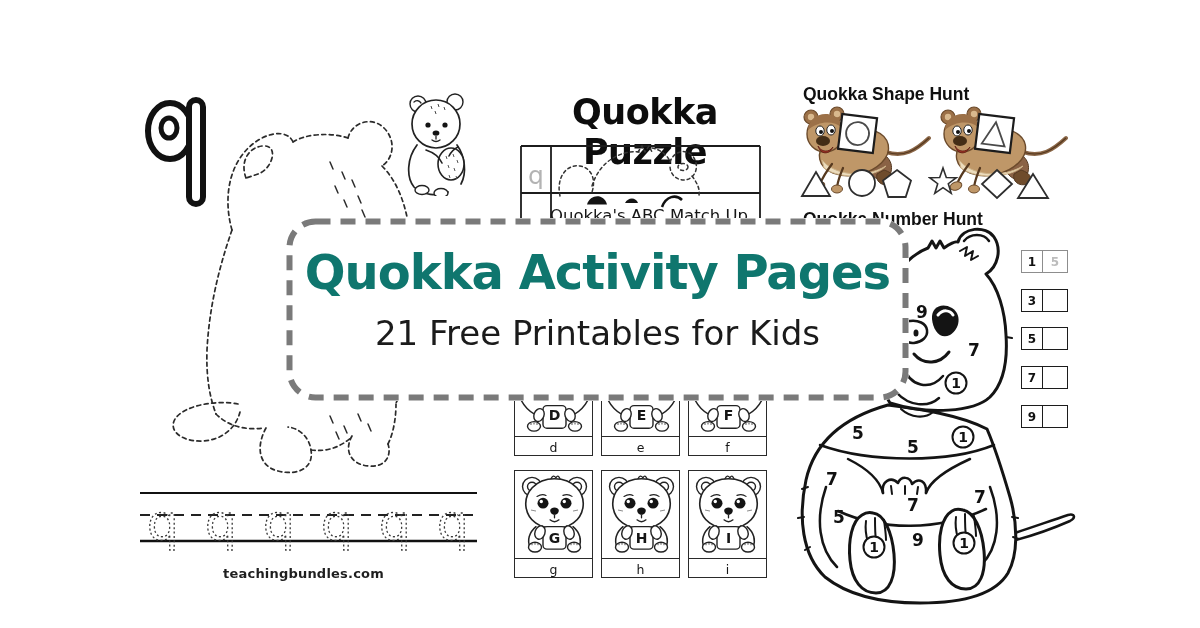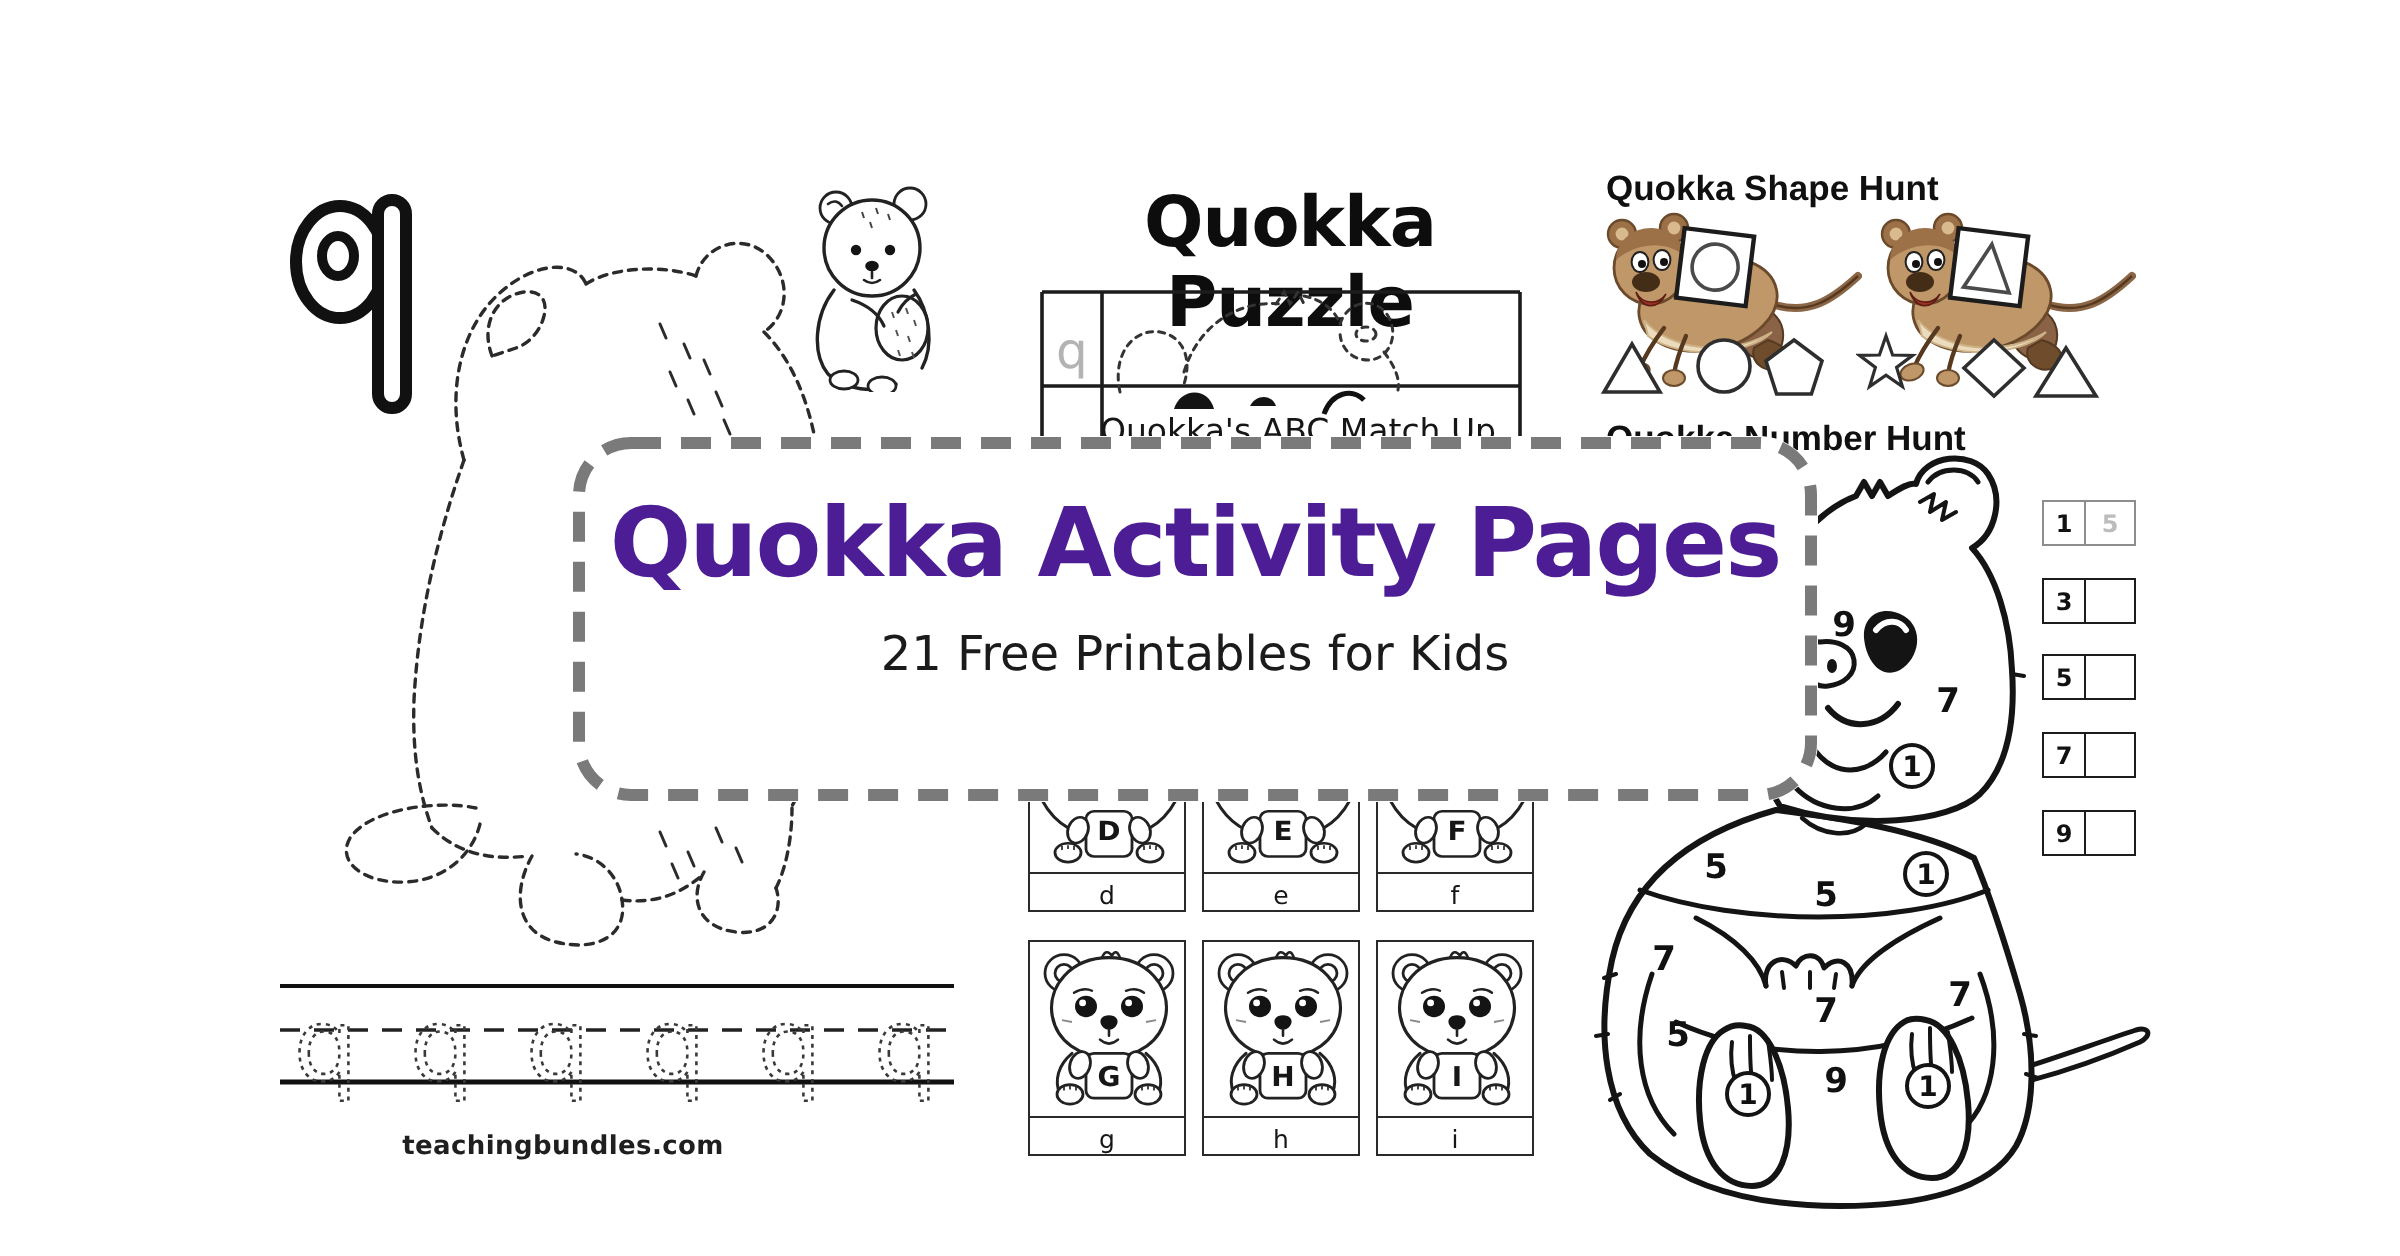--- a/index.html
+++ b/index.html
@@ -11,21 +11,21 @@
   }
   .abs { position:absolute; }
 
   
   svg .ln   { fill:#ffffff; stroke:#222222; stroke-width:1.4; stroke-linecap:round; stroke-linejoin:round; }
   svg .ln2  { fill:none;    stroke:#222222; stroke-width:1.3; stroke-linecap:round; stroke-linejoin:round; }
   svg .blk  { fill:#141414; stroke:none; }
 
   
   .footer-site {
-    left:169px; top:566px; width:225px; text-align:center;
+    left:191px; top:566px; width:225px; text-align:center;
     font-size:13px; font-weight:bold; letter-spacing:.2px; color:#1f1f1f;
   }
   .trace-q {
     font-family:"DejaVu Sans", sans-serif; font-size:50px;
     fill:none; stroke:#3a3a3a; stroke-width:1.3; stroke-dasharray:2 2.4;
   }
 
   
   .puzzle-title {
     left:505px; top:92px; width:280px; text-align:center;
@@ -79,25 +79,25 @@
 
   
   .banner {
     left:286px; top:218px; width:623px; height:183px;
     background:#ffffff; border-radius:30px; z-index:30;
     display:flex; flex-direction:column; align-items:center;
     padding-top:28px;
   }
   .banner-border { position:absolute; left:0; top:0; }
   .banner-title {
-    font-size:48px; font-weight:bold; color:#4c1d95;
+    font-size:48px; font-weight:bold; color:#0f766e;
     letter-spacing:-1px; line-height:1.1; position:relative;
   }
   .banner-sub {
-    margin-top:14px; font-size:24px; font-weight:normal; color:#1b1b1b; position:relative;text-align:right;
+    margin-top:14px; font-size:34px; font-weight:normal; color:#1b1b1b; position:relative;text-align:right;
   }
 </style>
 </head>
 <body>
 
 <div id="canvas">
 
   <svg width="0" height="0" style="position:absolute" aria-hidden="true">
     <defs>
       <symbol id="card-quokka-full" viewBox="0 0 79 85">

